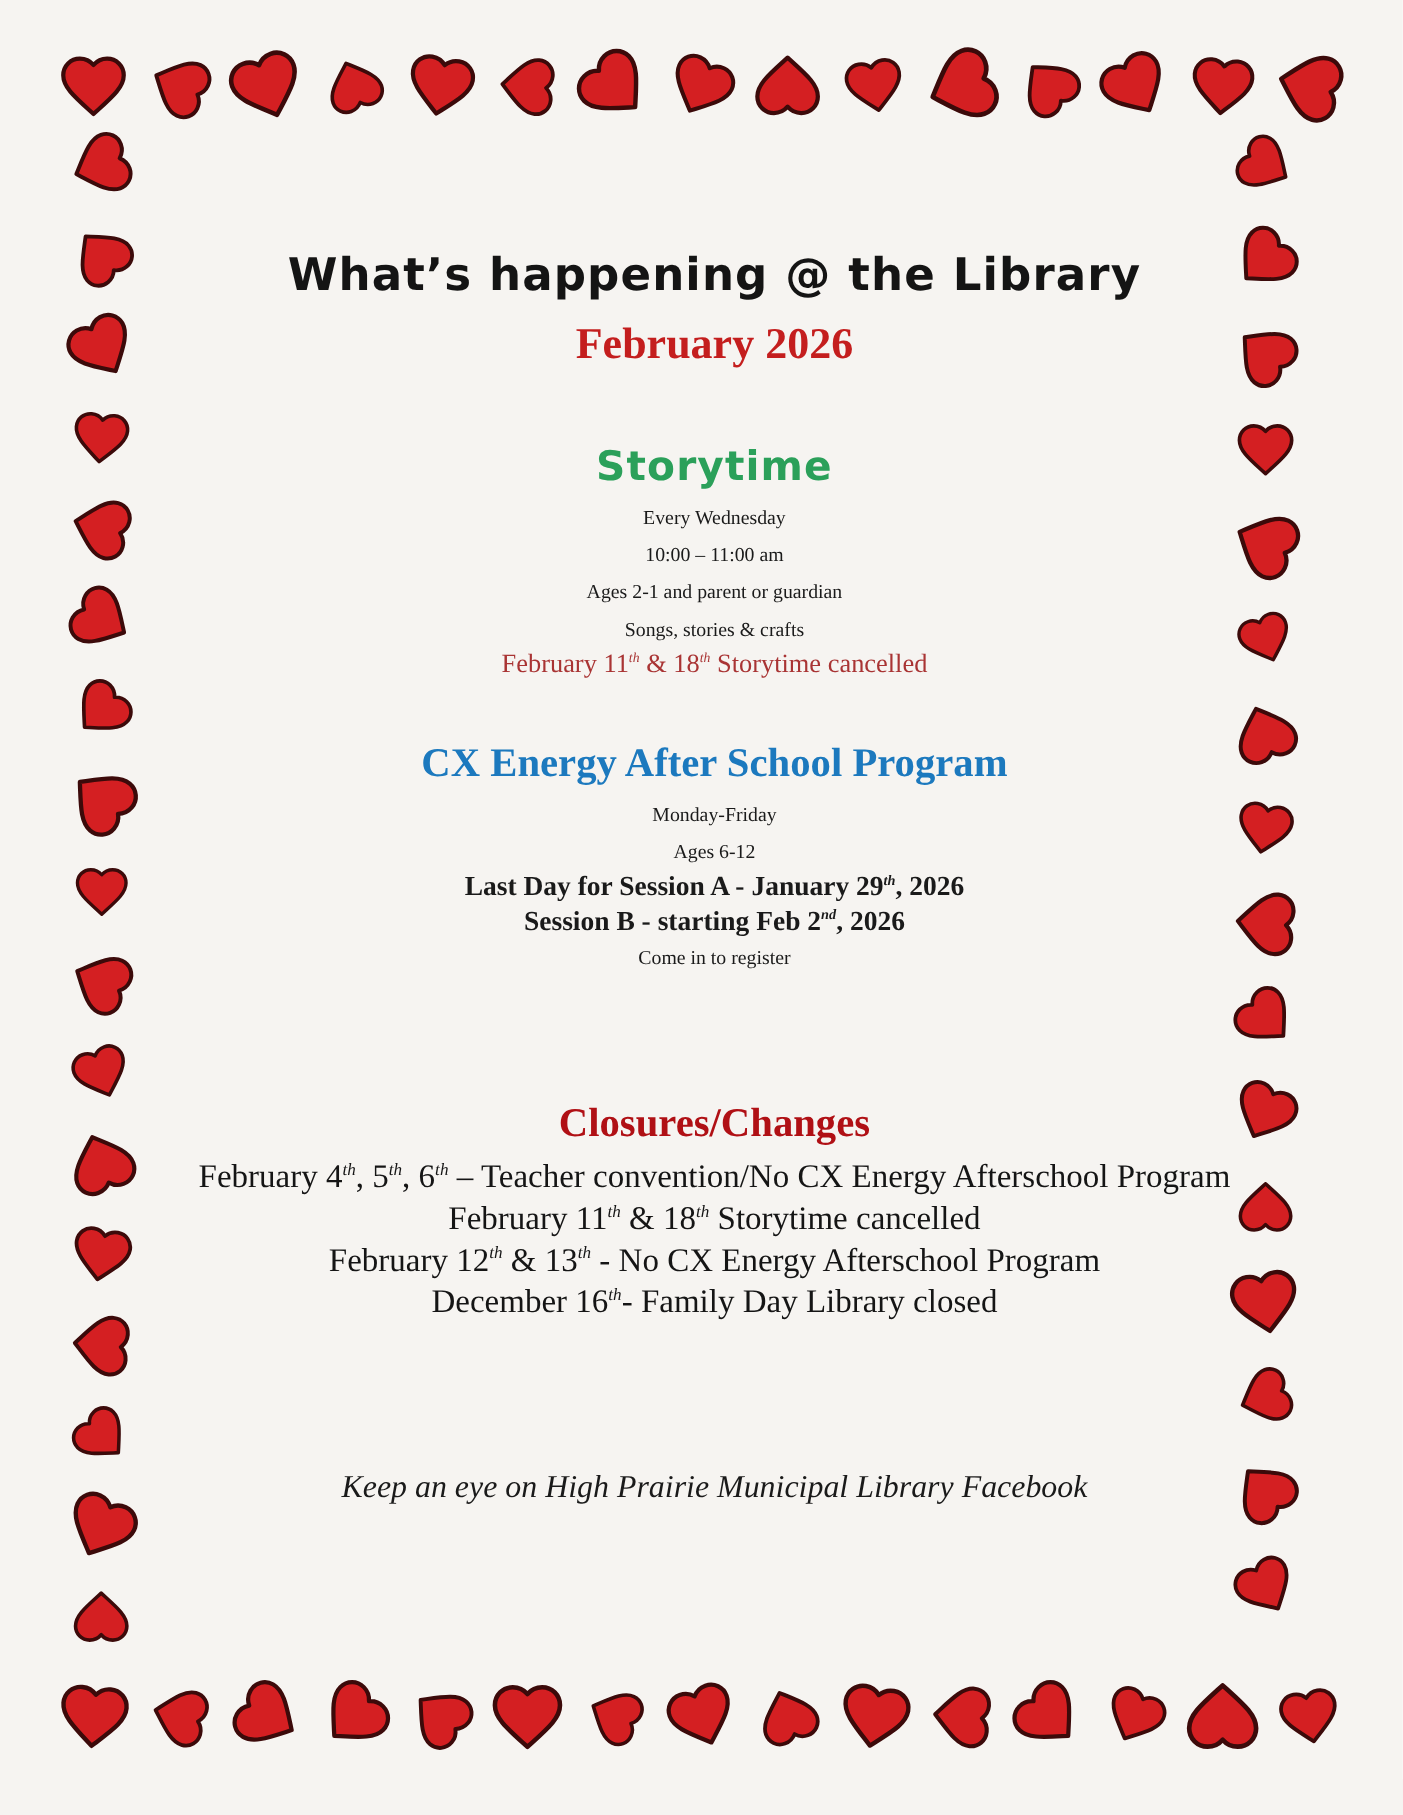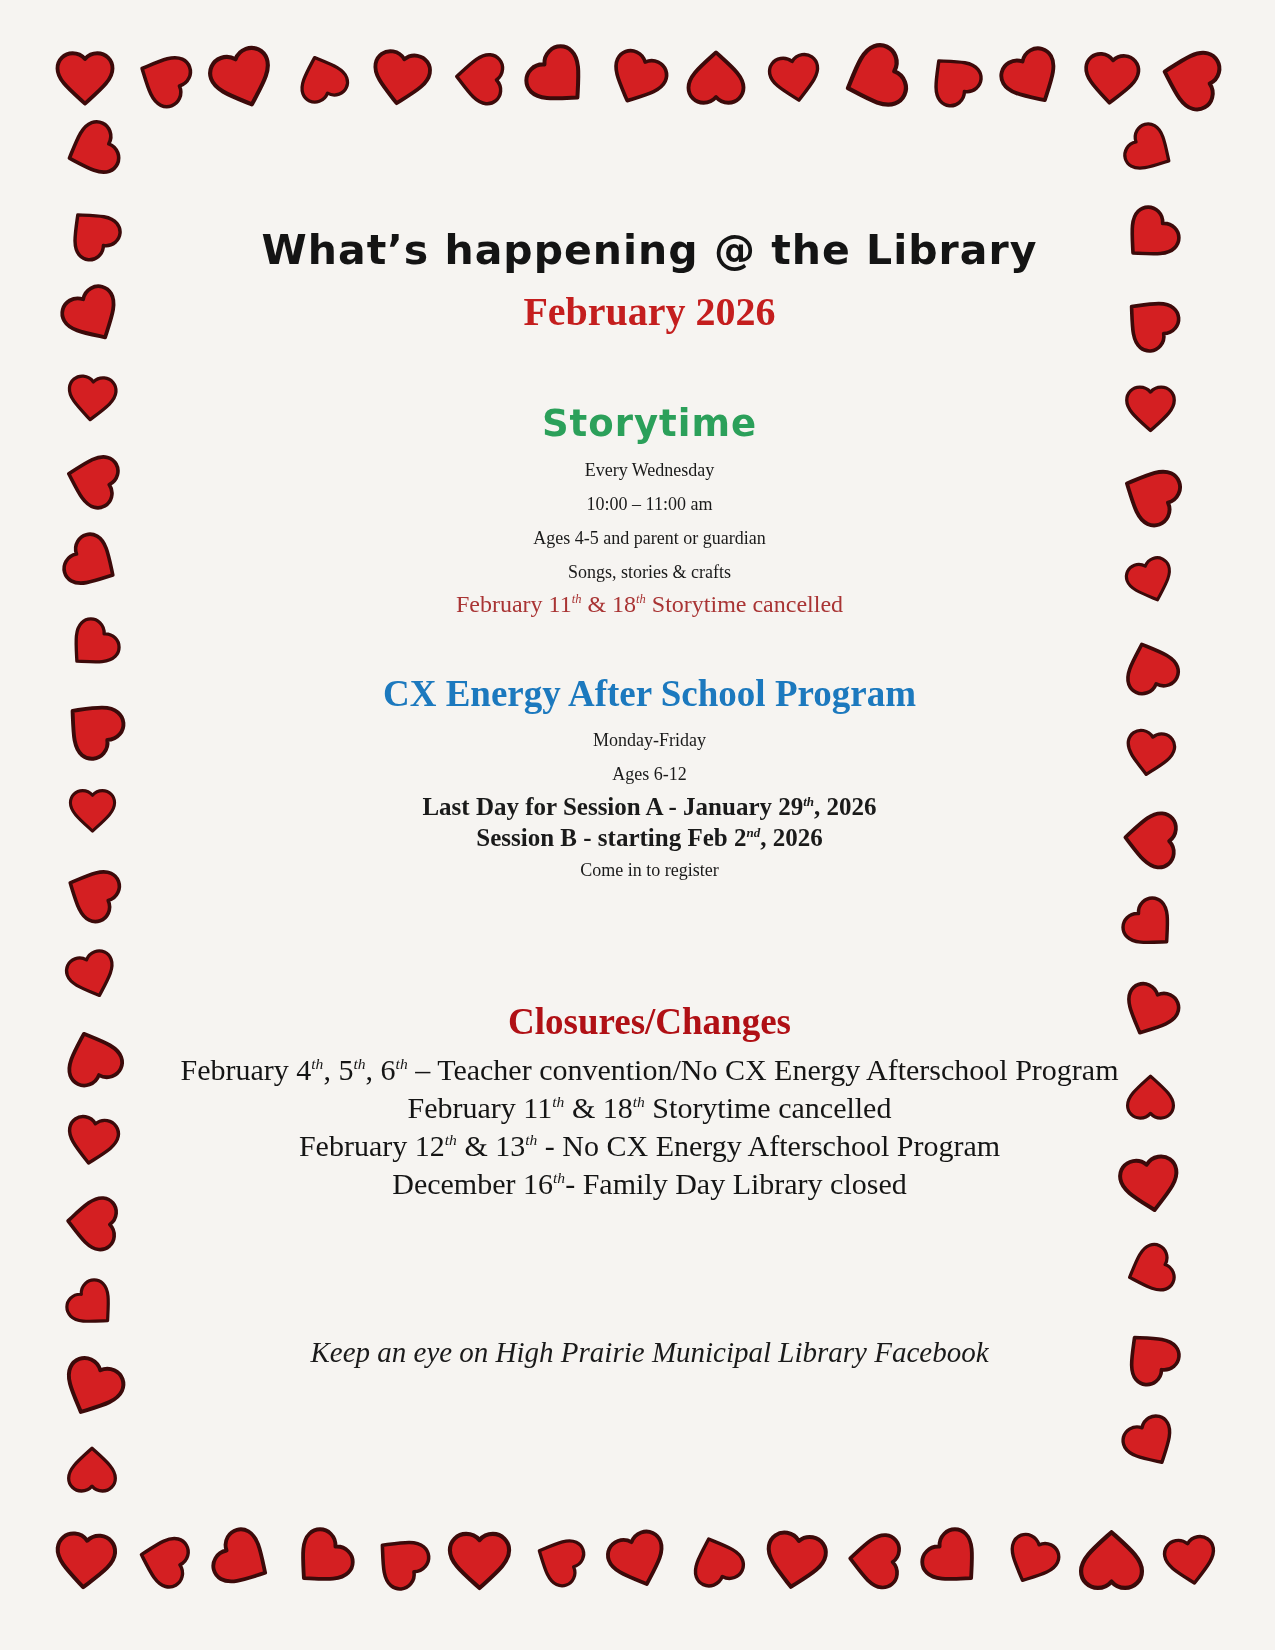--- a/index.html
+++ b/index.html
@@ -385,21 +385,21 @@
 
   <div class="block" style="top:226px;">
     <h1 class="page-title">What’s happening @ the Library</h1>
     <h2 class="page-subtitle">February 2026</h2>
   </div>
 
   <div class="block" style="top:402px;">
     <h3 class="section-heading storytime-heading">Storytime</h3>
     <p class="line">Every Wednesday</p>
     <p class="line">10:00 – 11:00 am</p>
-    <p class="line">Ages 4-5 and parent or guardian</p>
+    <p class="line">Ages 2-1 and parent or guardian</p>
     <p class="line italic">Songs, stories &amp; crafts</p>
     <p class="line red-note"><span>February 11</span><sup>th</sup><span> &amp; 18</span><sup>th</sup><span> Storytime cancelled</span></p>
   </div>
 
   <div class="block" style="top:672px;">
     <h3 class="section-heading cx-heading">CX Energy After School Program</h3>
     <p class="line">Monday-Friday</p>
     <p class="line">Ages 6-12</p>
     <p class="line bold"><span>Last Day for Session A - January 29</span><sup>th</sup><span>, 2026</span></p>
     <p class="line bold"><span>Session B - starting Feb 2</span><sup>nd</sup><span>, 2026</span></p>

